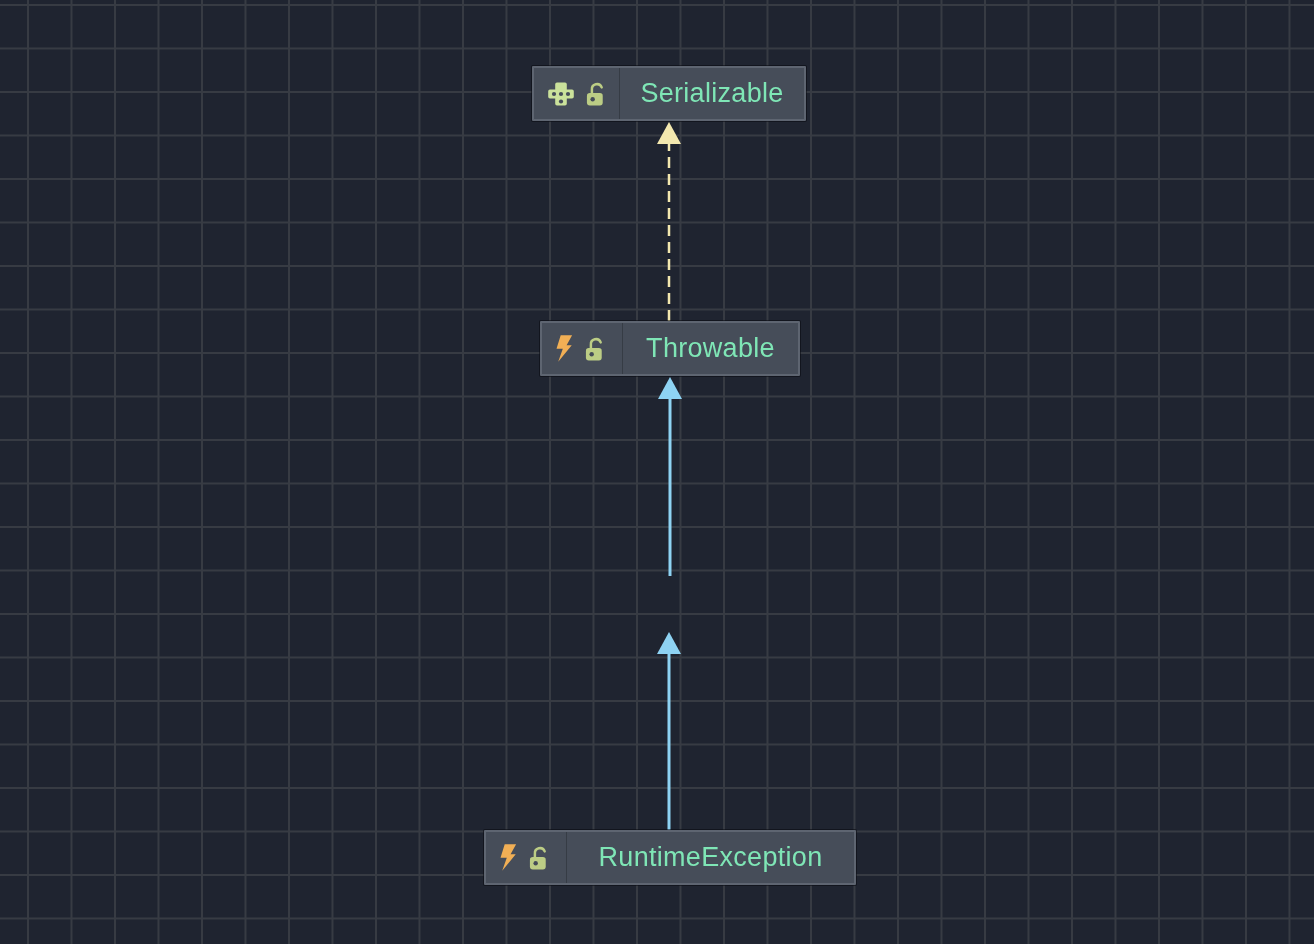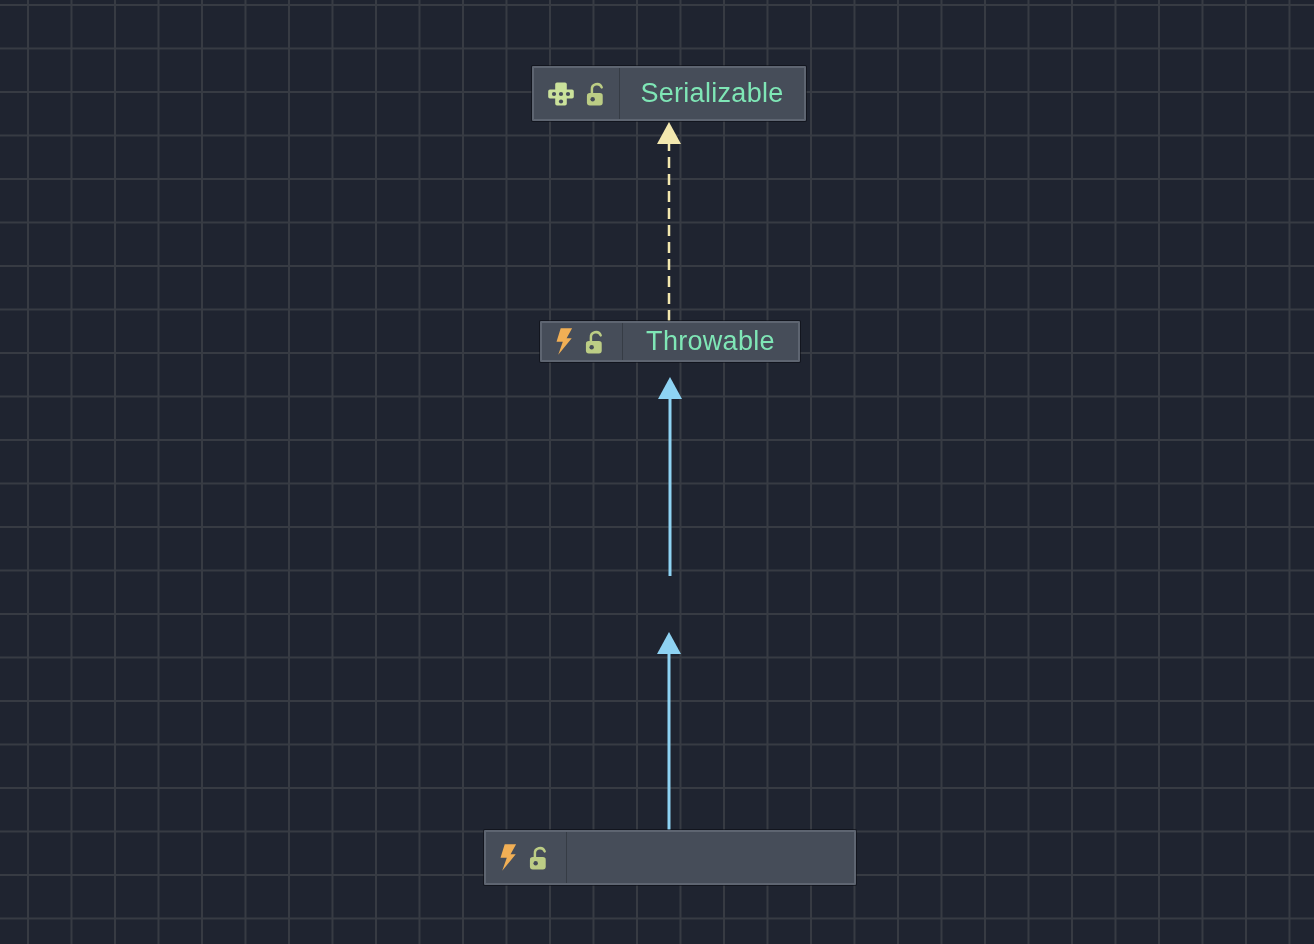--- a/index.html
+++ b/index.html
@@ -85,21 +85,21 @@
         </svg>
         <svg width="23" height="27" viewBox="0 0 24 28">
           <path d="M7.2 13.5 V10 A 5.3 5.3 0 0 1 17.4 7.6" fill="none" stroke="#bccd85" stroke-width="2.6" stroke-linecap="round"></path>
           <rect x="2" y="13.5" width="16.5" height="13" rx="3" fill="#bccd85"></rect>
           <circle cx="8" cy="20" r="2.3" fill="#454c58"></circle>
         </svg>
       </span>
       <span class="divider"></span>
       <span class="label" style="color:#7fe6b6">Serializable</span>
     </div>
-    <div class="node" style="left: 540px; top: 321px; width: 260px; height: 41px; background: rgb(70, 77, 89); border-color: rgb(94, 101, 113);">
+    <div class="node" style="left: 540px; top: 321px; width: 260px; height: 55px; background: rgb(70, 77, 89); border-color: rgb(94, 101, 113);">
       <span class="icons">
         <svg width="19" height="29" viewBox="0 0 20 30">
           <polygon points="6,1 18,1 12.2,11.5 17.6,11.5 3.4,29 8.2,15.3 1.6,15.3" fill="#f1af55"></polygon>
         </svg>
         <svg width="23" height="27" viewBox="0 0 24 28">
           <path d="M7.2 13.5 V10 A 5.3 5.3 0 0 1 17.4 7.6" fill="none" stroke="#bccd85" stroke-width="2.6" stroke-linecap="round"></path>
           <rect x="2" y="13.5" width="16.5" height="13" rx="3" fill="#bccd85"></rect>
           <circle cx="8" cy="20" r="2.3" fill="#454c58"></circle>
         </svg>
       </span>
@@ -111,14 +111,15 @@
         <svg width="19" height="29" viewBox="0 0 20 30">
           <polygon points="6,1 18,1 12.2,11.5 17.6,11.5 3.4,29 8.2,15.3 1.6,15.3" fill="#f1af55"></polygon>
         </svg>
         <svg width="23" height="27" viewBox="0 0 24 28">
           <path d="M7.2 13.5 V10 A 5.3 5.3 0 0 1 17.4 7.6" fill="none" stroke="#bccd85" stroke-width="2.6" stroke-linecap="round"></path>
           <rect x="2" y="13.5" width="16.5" height="13" rx="3" fill="#bccd85"></rect>
           <circle cx="8" cy="20" r="2.3" fill="#454c58"></circle>
         </svg>
       </span>
       <span class="divider"></span>
+      <span class="label" style="color:#7fe6b6">RuntimeException</span>
     </div>
   </div>
 
 </body></html>

